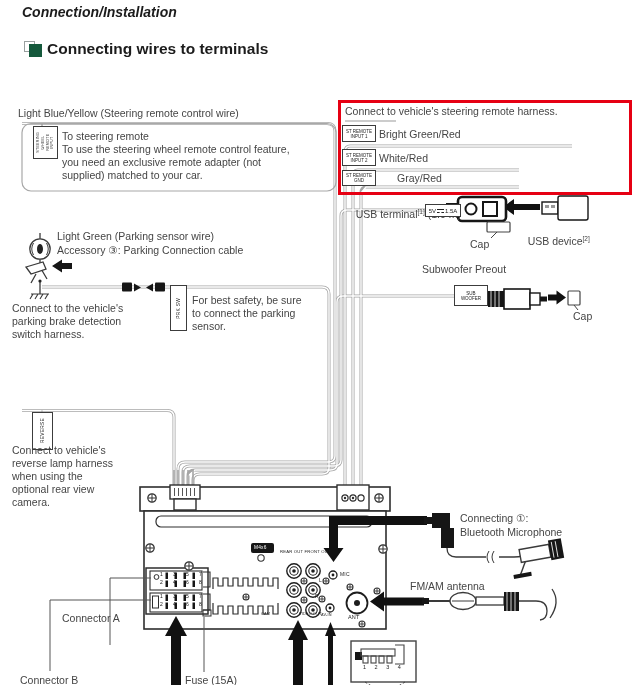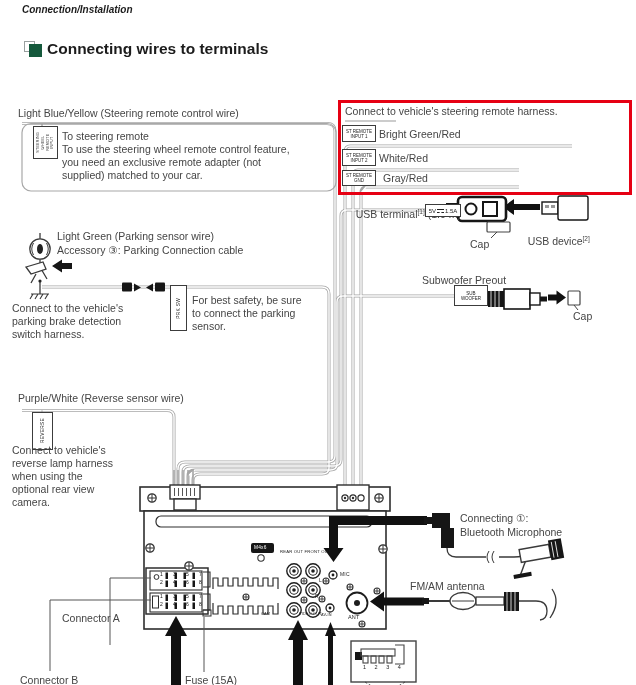--- a/index.html
+++ b/index.html
@@ -293,21 +293,21 @@
       <rect x="476" y="597" width="28" height="8" fill="#fff" stroke="#3a3a3a" stroke-width="1.3"></rect>
       <rect x="504" y="592" width="15" height="19" fill="#161616"></rect>
       <path d="M507,592 V611 M511,592 V611 M515,592 V611" stroke="#fff" stroke-width=".8" fill="none"></path>
       <path d="M519,601 H536 Q547,601 547,611 Q547,619 540,620" fill="none" stroke="#3a3a3a" stroke-width="1.3"></path>
       <path d="M552,589 Q561,602 550,618" fill="none" stroke="#3a3a3a" stroke-width="1.3"></path>
     </g>
   </svg>
 
   <div class="abs redbox" style="left:338px;top:100px;width:294px;height:95px"></div>
 
-  <div class="abs z2 hdr b" style="left:22px;top:4px;font-size:10px;font-style:italic">Connection/Installation</div>
+  <div class="abs z2 hdr b" style="left:22px;top:4px;font-size:14px;font-style:italic">Connection/Installation</div>
   <span class="abs z2" style="left:24px;top:41px;width:18px;height:18px">
     <span class="abs" style="left:0;top:0;width:11px;height:11px;border:1.6px solid #9aa0a0"></span>
     <span class="abs" style="left:5px;top:3px;width:13px;height:13px;background:#15593c"></span>
   </span>
   <div class="abs z2 hdr b" style="left:47px;top:40px;font-size:15.5px">Connecting wires to terminals</div>
 
   <div class="abs z2 lbl" style="left:18px;top:107px">Light Blue/Yellow (Steering remote control wire)</div>
   <div class="abs tbox z2" style="left:33px;top:126px;width:25px;height:33px">
     <div class="vt" style="font-size:3.6px;line-height:4.8px">STEERING
 WHEEL
@@ -324,21 +324,20 @@
   <div class="abs tbox z2" style="left:170px;top:285px;width:17px;height:46px">
     <div class="vt" style="font-size:4.8px">PRK SW</div>
   </div>
   <div class="abs z2 lbl pre" style="left:192px;top:294px;white-space:pre-line">For best safety, be sure
 to connect the parking
 sensor.</div>
   <div class="abs z2 lbl pre" style="left:12px;top:302px;white-space:pre-line">Connect to the vehicle's
 parking brake detection
 switch harness.</div>
 
-  <div class="abs z2 lbl" style="left:18px;top:392px">Purple/White (Reverse sensor wire)</div>
   <div class="abs tbox z2" style="left:32px;top:412px;width:21px;height:38px">
     <div class="vt" style="font-size:4.8px">REVERSE</div>
   </div>
   <div class="abs z2 lbl pre" style="left:12px;top:444px;white-space:pre-line">Connect to vehicle's
 reverse lamp harness
 when using the
 optional rear view
 camera.</div>
 
   <div class="abs z2 lbl" style="left:345px;top:105px">Connect to vehicle's steering remote harness.</div>
@@ -349,36 +348,36 @@
   <div class="abs z2 lbl" style="left:379px;top:128px">Bright Green/Red</div>
   <div class="abs tbox z2" style="left:342px;top:149px;width:34px;height:17px">
     <div class="tiny">ST REMOTE
 INPUT 2</div>
   </div>
   <div class="abs z2 lbl" style="left:379px;top:152px">White/Red</div>
   <div class="abs tbox z2" style="left:342px;top:170px;width:34px;height:16px">
     <div class="tiny">ST REMOTE
 GND</div>
   </div>
-  <div class="abs z2 lbl" style="left:383px;top:172px">Gray/Red</div>
+  <div class="abs z2 lbl" style="left:397px;top:172px">Gray/Red</div>
 
   <div class="abs z2 lbl" style="left:344px;top:192px">
     <span>USB terminal</span><sup>[1]</sup><span> (1.0 m)</span>
   </div>
   <div class="abs tbox z2" style="left:425px;top:204px;width:36px;height:13px;font-size:6px;color:#222;white-space:nowrap">
     <span>5V</span>
     <span style="display:inline-block;width:7px;height:4px;margin:0 1px;border-top:1px solid #222;border-bottom:1px dashed #222"></span>
     <span>1.5A</span>
   </div>
   <div class="abs z2 lbl" style="left:516px;top:219px">
     <span>USB device</span><sup>[2]</sup>
   </div>
   <div class="abs z2 lbl" style="left:470px;top:238px">Cap</div>
 
-  <div class="abs z2 lbl" style="left:422px;top:274px">Subwoofer Preout</div>
+  <div class="abs z2 lbl" style="left:422px;top:263px">Subwoofer Preout</div>
   <div class="abs tbox z2" style="left:454px;top:285px;width:34px;height:21px">
     <div class="tiny">SUB
 WOOFER</div>
   </div>
   <div class="abs z2 lbl" style="left:573px;top:310px">Cap</div>
 
   <div class="abs z2 lbl" style="left:460px;top:512px">Connecting ①:</div>
   <div class="abs z2 lbl" style="left:460px;top:526px">Bluetooth Microphone</div>
   <div class="abs z2 lbl" style="left:410px;top:580px">FM/AM antenna</div>
 

